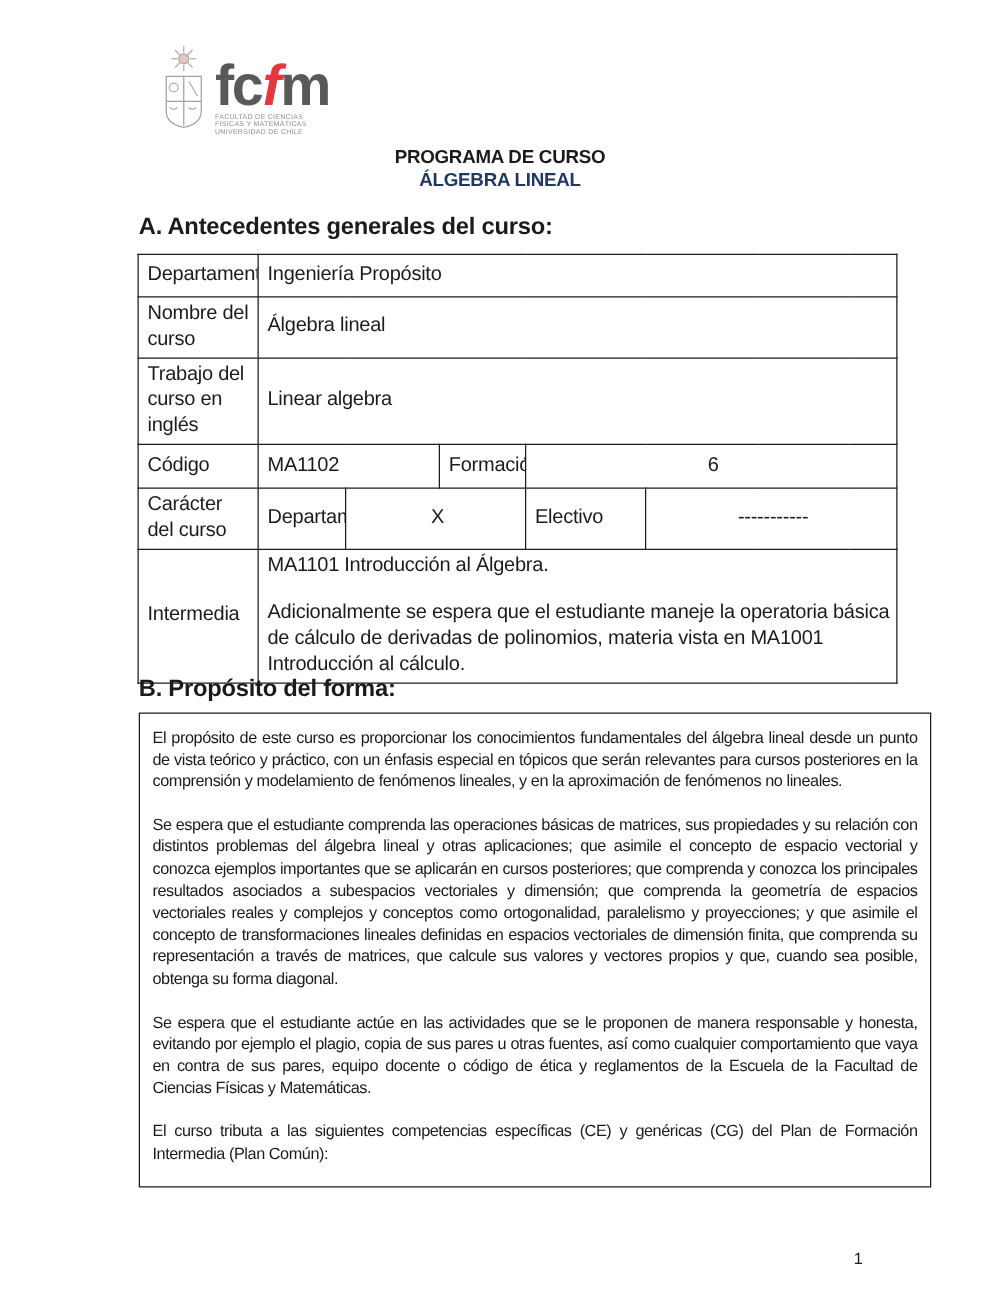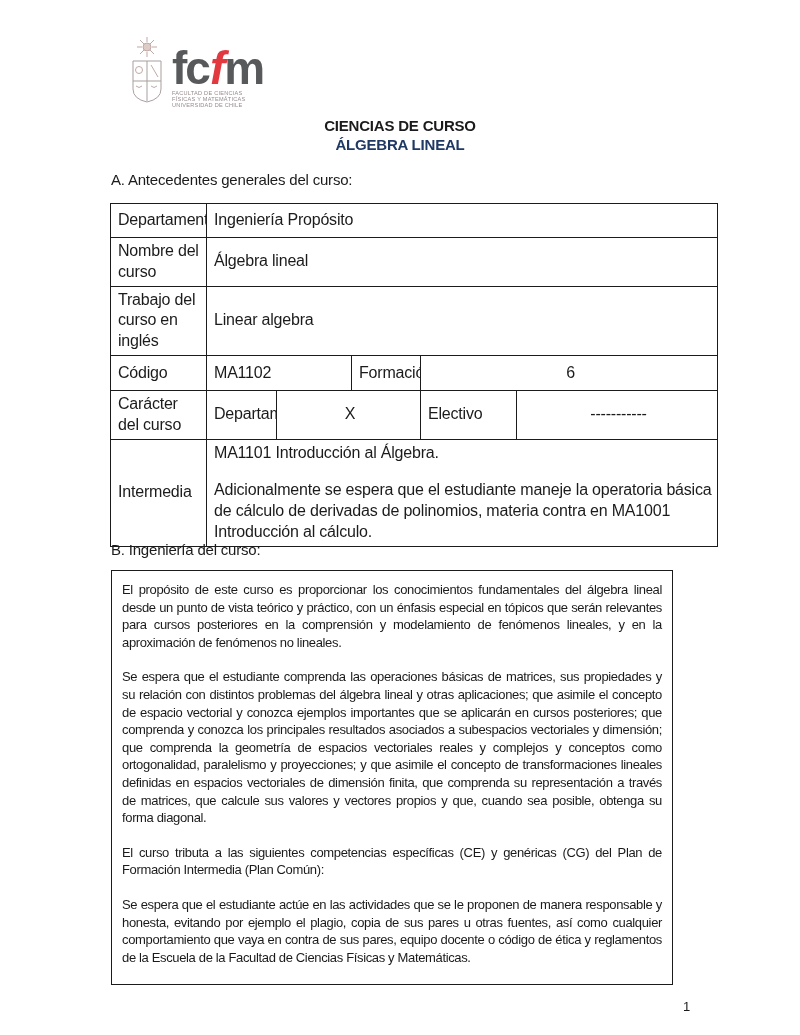--- a/index.html
+++ b/index.html
@@ -12,35 +12,35 @@
   .crest{width:46px;height:74px;}
   .logo-right{margin-left:2px;}
   .wordmark{font-weight:bold;font-size:46px;line-height:40px;letter-spacing:-2px;color:#58595B;margin-top:12px;}
   .wordmark .accent{color:#E2383F;font-style:italic;padding:0 1px;}
   .faculty{margin-top:2px;width:150px;font-size:9px;line-height:10px;letter-spacing:0.4px;
            color:#968b8d;transform:scale(0.62);transform-origin:left top;white-space:nowrap;}
   
   .title-block{position:absolute;top:116px;left:0;width:100%;text-align:center;
                font-weight:bold;font-size:15px;line-height:19px;letter-spacing:-0.2px;}
   .course-title{color:#1F3864;}
-  .sec-heading{position:absolute;left:111px;font-weight:normal;font-size:15px;letter-spacing:-0.2px;}
+  .sec-heading{position:absolute;left:111px;font-weight:bold;font-size:19px;letter-spacing:-0.2px;}
   .heading-a{top:171px;}
   .heading-b{top:541px;}
   
   table.info{position:absolute;left:110px;top:203px;width:607px;border-collapse:collapse;
              table-layout:fixed;font-size:16px;letter-spacing:-0.2px;line-height:1.3;}
   table.info td{border:1.5px solid #1b1b1b;padding:3px 4px 3px 7px;vertical-align:middle;overflow:hidden;}
   td.center{text-align:center;padding-left:2px;padding-right:2px;}
   td.vtop{vertical-align:top;padding-top:4px;}
   td.italic{}
   tr.r1{height:34px;}tr.r2{height:46px;margin-top:16px;}tr.r3{height:41px;}tr.r4{height:35px;}
   tr.r5{height:38px;}tr.r6{height:36px;}tr.r7{height:92px;}
   .req-gap{height:17px;}
   
-  .purpose-box{position:absolute;left:111px;top:570px;width:562px;box-sizing:border-box;
+  .purpose-box{position:absolute;left:111px;top:570px;width:634px;box-sizing:border-box;
                border:1.5px solid #1b1b1b;padding:10px 10px 1px 10px;}
   .purpose-box p{margin:0 0 17px 0;text-align:justify;font-size:13px;line-height:17.6px;letter-spacing:-0.35px;}
   
   .page-number{position:absolute;left:683px;top:999px;font-size:13px;}
 </style>
 </head>
 <body>
 
 <div class="logo">
   <svg class="crest" viewBox="0 0 46 74" xmlns="http://www.w3.org/2000/svg" fill="none">
@@ -69,21 +69,21 @@
     <div class="wordmark"><span>fc</span><span class="accent">f</span><span>m</span></div>
     <div class="faculty">
       <div>FACULTAD DE CIENCIAS</div>
       <div>FÍSICAS Y MATEMÁTICAS</div>
       <div>UNIVERSIDAD DE CHILE</div>
     </div>
   </div>
 </div>
 
 <div class="title-block">
-  <div>CIENCIAS DE CURSO</div>
+  <div>PROGRAMA DE CURSO</div>
   <div class="course-title">ÁLGEBRA LINEAL</div>
 </div>
 
 <div class="sec-heading heading-a">A. Antecedentes generales del curso:</div>
 
 <table class="info">
   <colgroup>
     <col style="width:96px">
       <col style="width:70px">
       <col style="width:75px">
@@ -117,28 +117,28 @@
     <td>Departamento</td>
     <td colspan="2" class="center">X</td>
     <td>Electivo</td>
     <td colspan="3" class="center">-----------</td>
   </tr>
   <tr class="r7">
     <td>Intermedia</td>
     <td colspan="7" class="vtop">
       <div>MA1101 Introducción al Álgebra.</div>
       <div class="req-gap"></div>
-      <div>Adicionalmente se espera que el estudiante maneje la operatoria básica de cálculo de derivadas de polinomios, materia contra en MA1001 Introducción al cálculo.</div>
+      <div>Adicionalmente se espera que el estudiante maneje la operatoria básica de cálculo de derivadas de polinomios, materia vista en MA1001 Introducción al cálculo.</div>
     </td>
   </tr>
 </tbody>
   </table>
 
-<div class="sec-heading heading-b">B. Ingeniería del curso:</div>
+<div class="sec-heading heading-b">B. Propósito del forma:</div>
 
 <div class="purpose-box">
   <p>El propósito de este curso es proporcionar los conocimientos fundamentales del álgebra lineal desde un punto de vista teórico y práctico, con un énfasis especial en tópicos que serán relevantes para cursos posteriores en la comprensión y modelamiento de fenómenos lineales, y en la aproximación de fenómenos no lineales.</p>
   <p>Se espera que el estudiante comprenda las operaciones básicas de matrices, sus propiedades y su relación con distintos problemas del álgebra lineal y otras aplicaciones; que asimile el concepto de espacio vectorial y conozca ejemplos importantes que se aplicarán en cursos posteriores; que comprenda y conozca los principales resultados asociados a subespacios vectoriales y dimensión; que comprenda la geometría de espacios vectoriales reales y complejos y conceptos como ortogonalidad, paralelismo y proyecciones; y que asimile el concepto de transformaciones lineales definidas en espacios vectoriales de dimensión finita, que comprenda su representación a través de matrices, que calcule sus valores y vectores propios y que, cuando sea posible, obtenga su forma diagonal.</p>
+  <p>Se espera que el estudiante actúe en las actividades que se le proponen de manera responsable y honesta, evitando por ejemplo el plagio, copia de sus pares u otras fuentes, así como cualquier comportamiento que vaya en contra de sus pares, equipo docente o código de ética y reglamentos de la Escuela de la Facultad de Ciencias Físicas y Matemáticas.</p>
   <p>El curso tributa a las siguientes competencias específicas (CE) y genéricas (CG) del Plan de Formación Intermedia (Plan Común):</p>
-  <p>Se espera que el estudiante actúe en las actividades que se le proponen de manera responsable y honesta, evitando por ejemplo el plagio, copia de sus pares u otras fuentes, así como cualquier comportamiento que vaya en contra de sus pares, equipo docente o código de ética y reglamentos de la Escuela de la Facultad de Ciencias Físicas y Matemáticas.</p>
 </div>
 
 <div class="page-number">1</div>
 
 </body></html>

